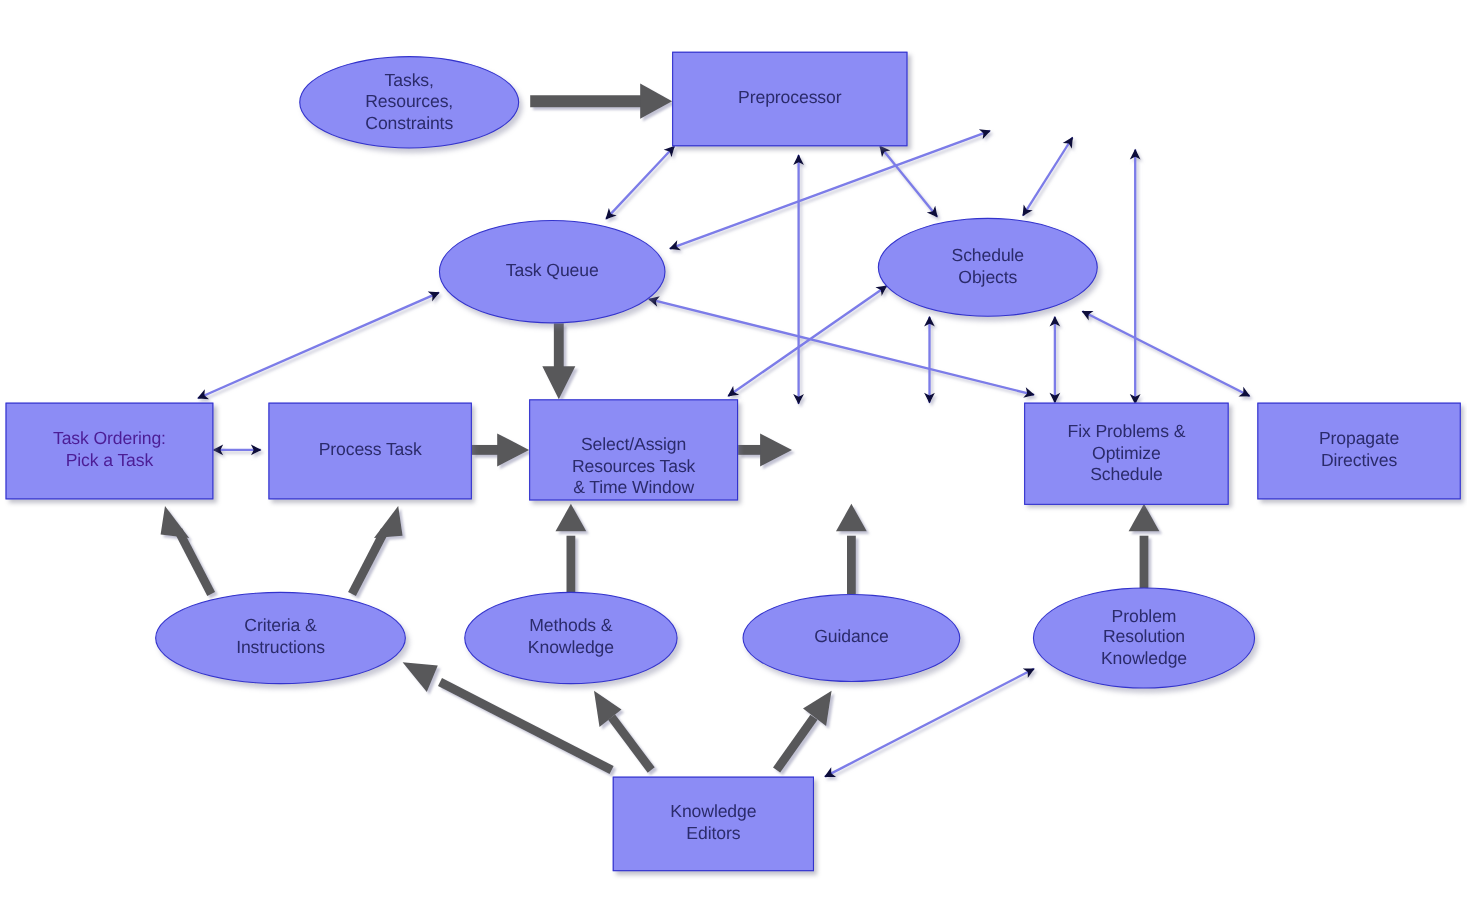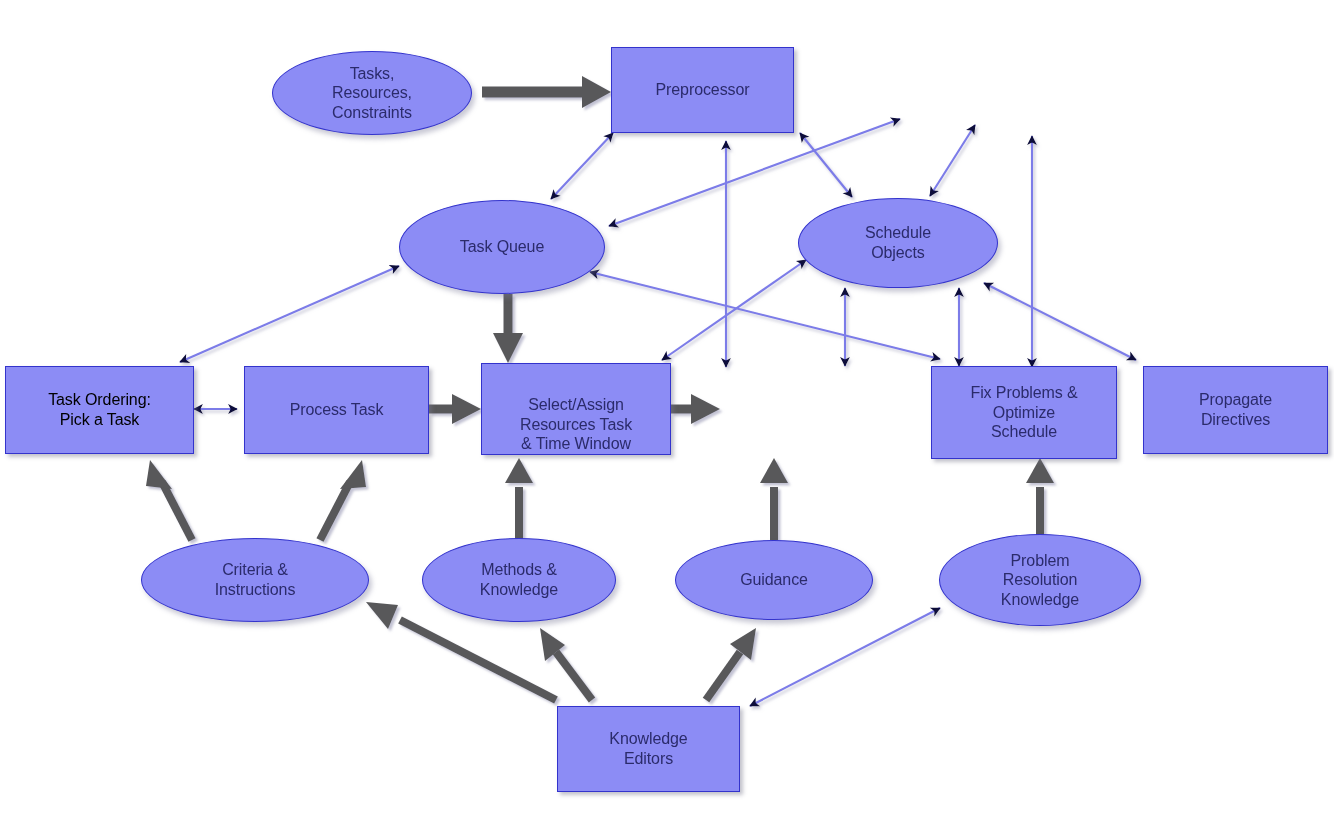--- a/index.html
+++ b/index.html
@@ -49,21 +49,21 @@
     border: 1.5px solid #3333CC;
     border-radius: 50%;
     box-shadow: 3px 4px 5px rgba(120,120,150,0.40);
   }
   .node .label {
     display: block;
     padding: 0 4px;
     white-space: pre-line;
   }
   .node.black-text {
-    color: #000000;
+    color: #4c1d95;
   }
 </style>
 </head>
 <body>
 
 <div id="diagram-root">
 
   <svg id="edge-layer" viewBox="0 0 1334 834" xmlns="http://www.w3.org/2000/svg">
     <defs>
       <marker id="thinHead" markerWidth="11" markerHeight="11" refX="9.4" refY="5.5" orient="auto" markerUnits="userSpaceOnUse">
@@ -174,21 +174,21 @@
       </g>
     </g>
   </svg>
 
   <div class="node ellipse" style="left:272px; top:51px; width:200px; height:84px;">
     <span class="label">Tasks,
 Resources,
 Constraints</span>
   </div>
 
-  <div class="node box" style="left:611px; top:47px; width:183px; height:86px;">
+  <div class="node box" style="left:611px; top:47px; width:214px; height:86px;">
     <span class="label">Preprocessor</span>
   </div>
 
 
   <div class="node ellipse" style="left:399px; top:200px; width:206px; height:94px;">
     <span class="label">Task Queue</span>
   </div>
 
   <div class="node ellipse" style="left:798px; top:198px; width:200px; height:90px;">
     <span class="label">Schedule

